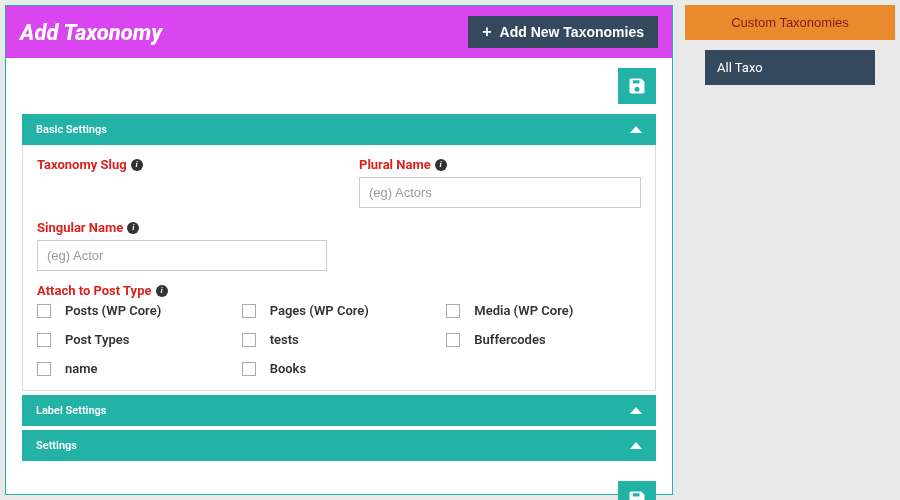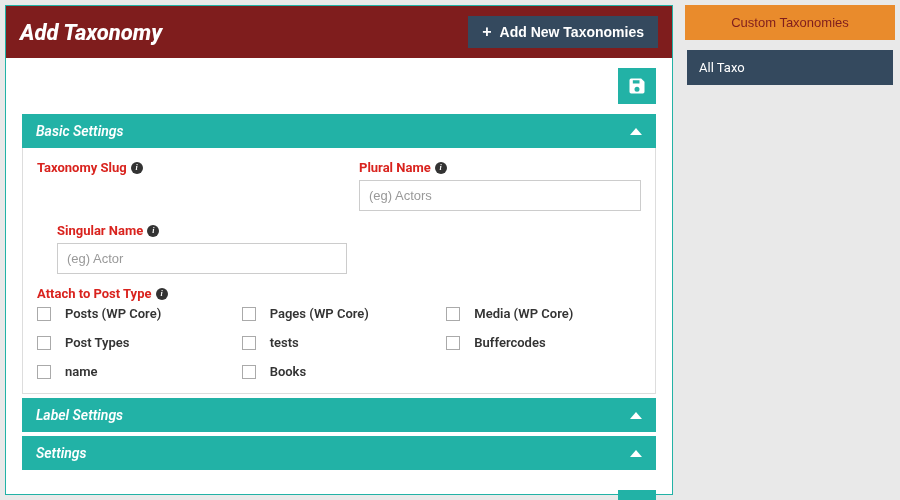--- a/index.html
+++ b/index.html
@@ -17,21 +17,21 @@
     height: 100%;
   }
   .main-panel {
     flex: 1;
     background: #fff;
     border: 1px solid #22b2a6;
     display: flex;
     flex-direction: column;
   }
   .header-bar {
-    background: #7f1d1d;
+    background: #d946ef;
     color: #fff;
     padding: 10px 14px;
     display: flex;
     align-items: center;
     justify-content: space-between;
   }
   .header-bar h1 {
     font-size: 22px;
     font-weight: 800;
     font-style: italic;
@@ -71,24 +71,23 @@
   .save-btn svg { width: 20px; height: 20px; fill: #fff; }
   .panels { padding: 0 16px 10px 16px; }
   .panel-hdr {
     background: #22b2a6;
     color: #fff;
     padding: 9px 14px;
     display: flex;
     align-items: center;
     justify-content: space-between;
     font-weight: 600;
-    font-size: 14px;
+    font-size: 11px;
     cursor: pointer;
     margin-top: 4px;
-    font-style: italic;
   }
   .panel-hdr:first-child { margin-top: 0; }
   .chev { width: 0; height: 0; border-left: 6px solid transparent; border-right: 6px solid transparent; border-bottom: 7px solid #fff; }
   .panel-body {
     border: 1px solid #ddd;
     border-top: none;
     padding: 12px 14px 14px 14px;
   }
   .row {
     display: flex;
@@ -162,21 +161,21 @@
     font-weight: 500;
     text-align: center;
     cursor: pointer;
   }
   .side-item {
     background: #34495e;
     color: #fff;
     padding: 10px 12px;
     font-size: 13px;
     cursor: pointer;
-    margin: 0 2px;
+    margin: 0 20px;
   }
 </style>
 </head>
 <body>
 
 <div class="layout">
   <div class="main-panel">
     <div class="header-bar">
       <h1>Add Taxonomy</h1>
       <button class="btn-dark">
@@ -208,21 +207,21 @@
           </div>
           <div class="field">
             <div class="field-label">
               <span>Plural Name</span>
               <span class="info-icon">i</span>
             </div>
             <input class="text-input" type="text" placeholder="(eg) Actors" style="">
           </div>
         </div>
         <div class="row">
-          <div class="field" style="max-width:48%;margin-left:20px;">
+          <div class="field" style="max-width:48%;">
             <div class="field-label">
               <span>Singular Name</span>
               <span class="info-icon">i</span>
             </div>
             <input class="text-input" type="text" placeholder="(eg) Actor" style="">
           </div>
         </div>
         <div class="field-label">
           <span>Attach to Post Type</span>
           <span class="info-icon">i</span>

